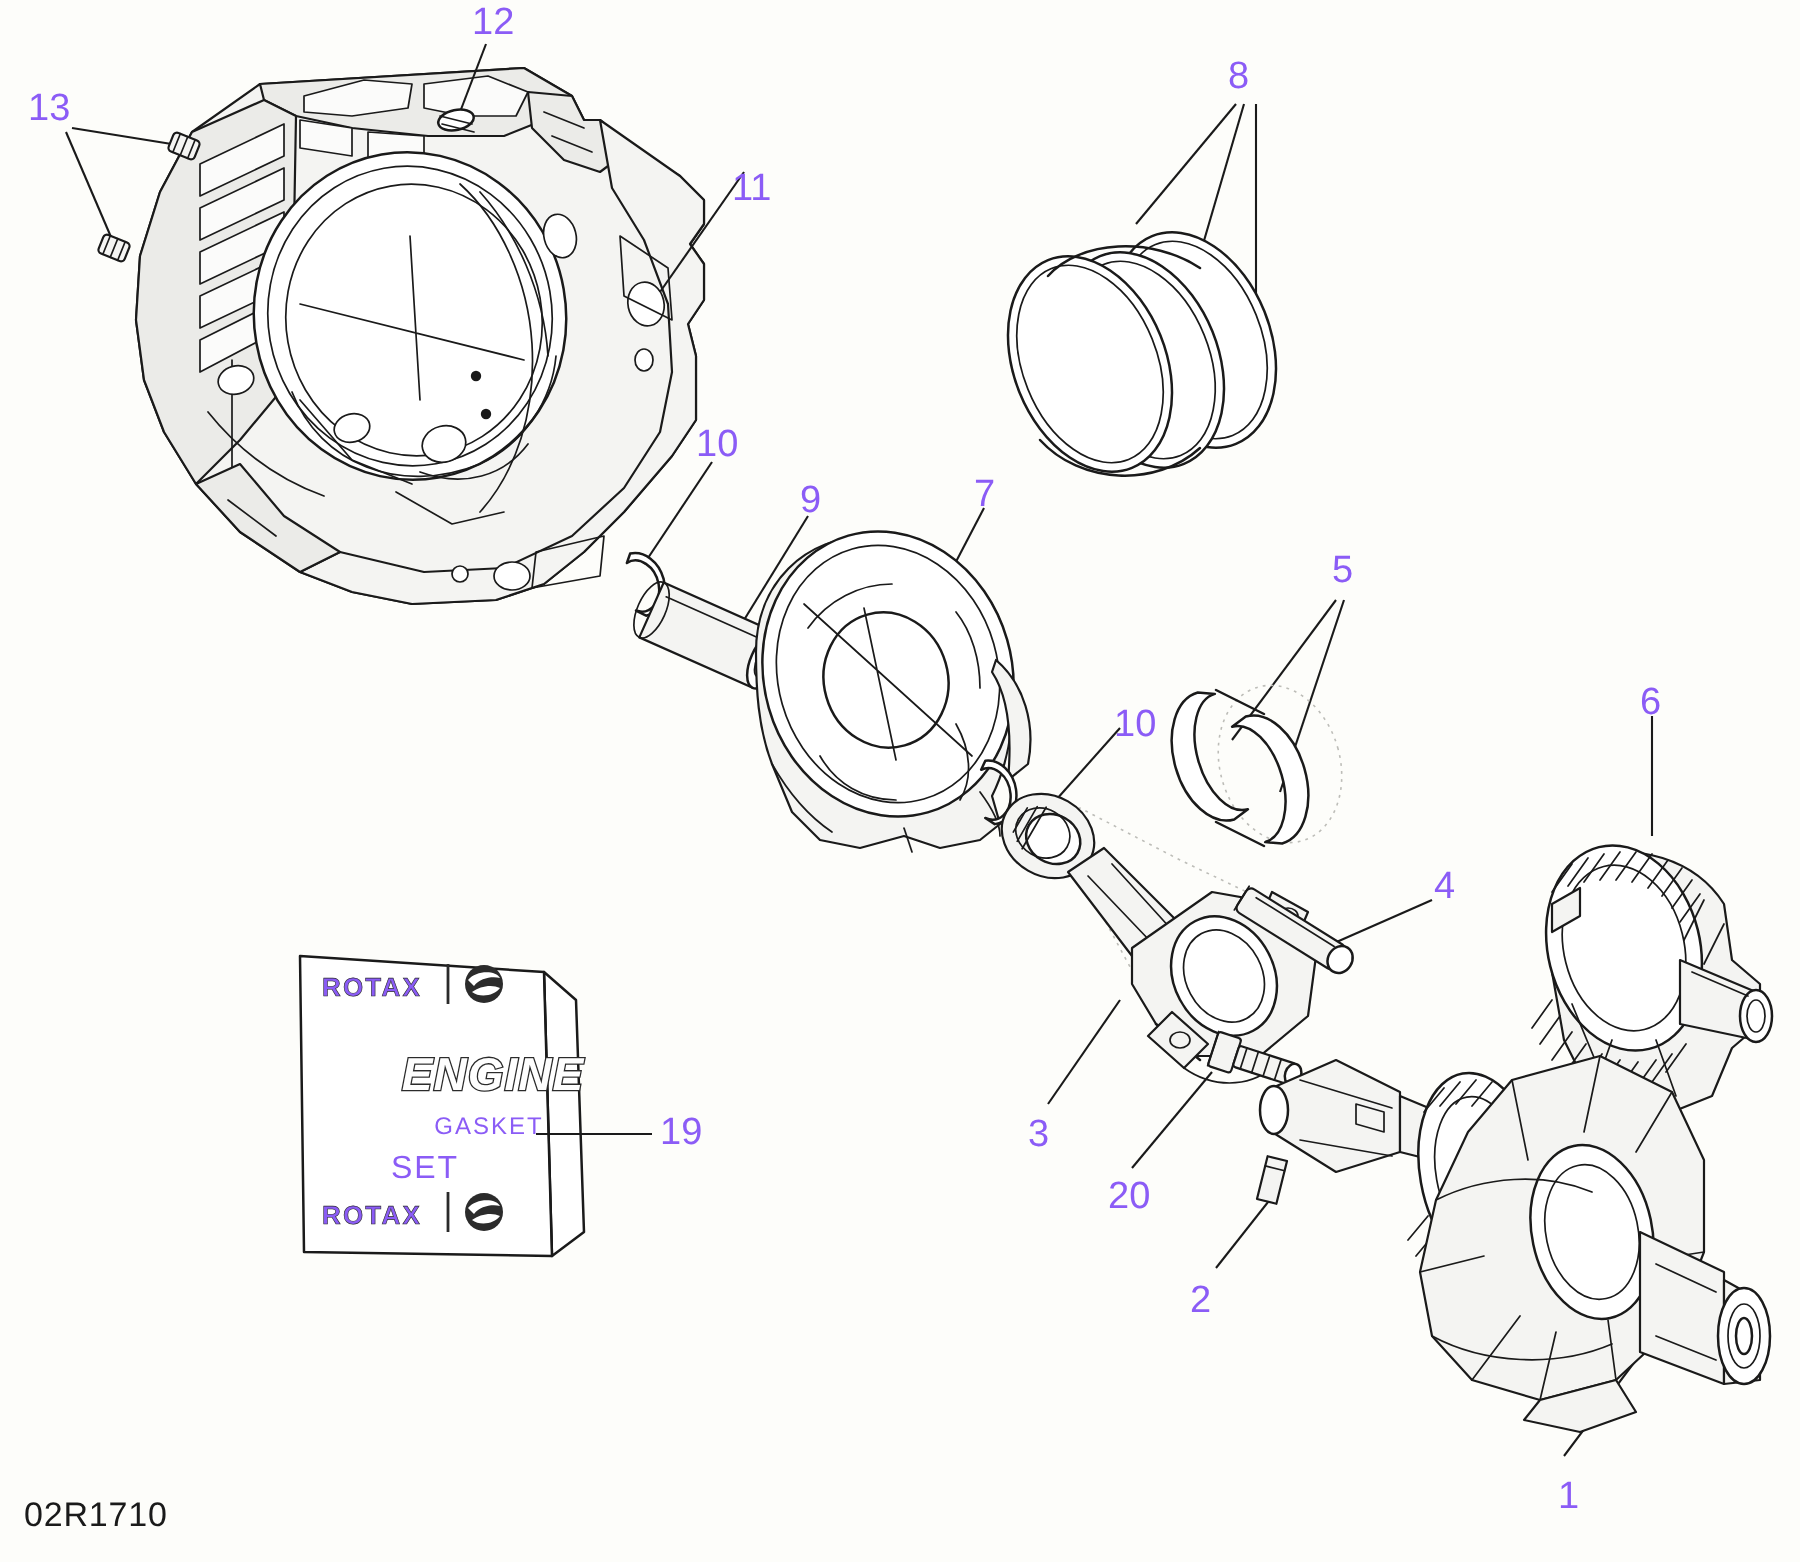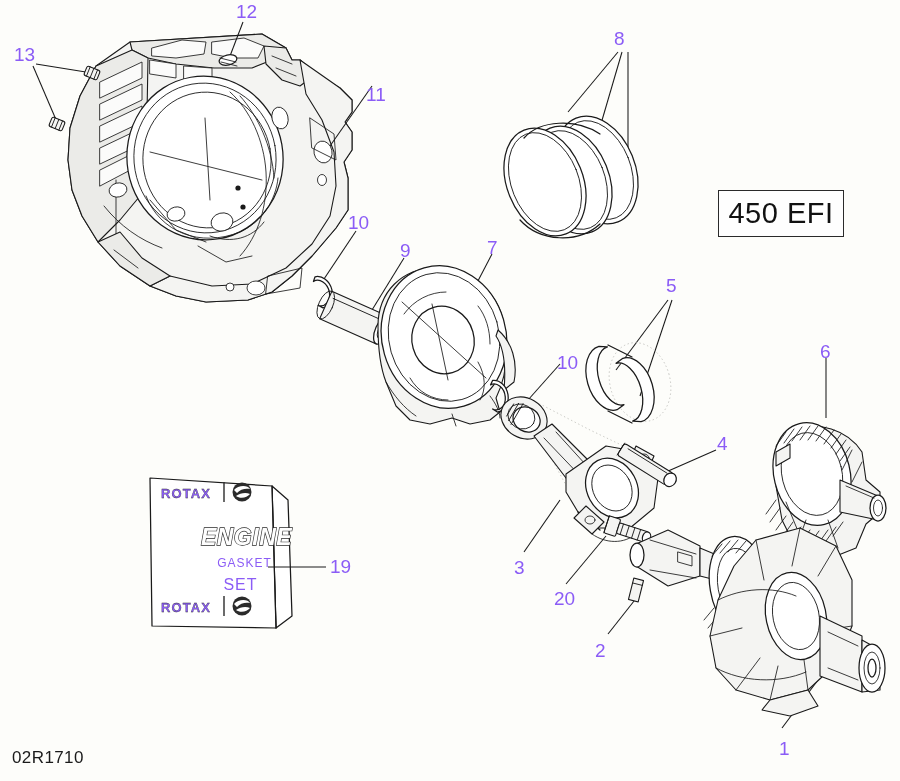--- a/index.html
+++ b/index.html
@@ -47,21 +47,21 @@
     -webkit-text-stroke:0.3px #2b2b2b;
   }
   .gl-engine{
     font-size:23px;font-style:italic;font-weight:bold;letter-spacing:0.5px;
     color:#fefefe;
     -webkit-text-stroke:1.3px #2b2b2b;
     paint-order:stroke fill;
     margin-left:34px;
   }
   .gl-gasket{font-size:12px;letter-spacing:1px;padding-left:32px;}
-  .gl-set{font-size:16px;letter-spacing:1px;margin-left:28px;}
+  .gl-set{font-size:16px;letter-spacing:1px;}
 </style>
 </head>
 <body style="background: rgb(253, 253, 250);">
 
 <div id="stage">
 
   <svg class="layer" viewBox="0 0 900 781">
     <defs>
       <style>
         .st {fill:none;stroke:#1a1a1a;stroke-width:1.25;stroke-linejoin:round;stroke-linecap:round;}
@@ -428,21 +428,20 @@
 
     <div class="gl-text gl-rotax" style="top:122px;left:-14px;width:100px;">ROTAX</div>
     <svg style="position:absolute;left:70px;top:116px;width:40px;height:24px;" viewBox="0 0 40 24">
       <path d="M4,2 L4,22" stroke="#2b2b2b" stroke-width="1.4" fill="none"></path>
       <circle cx="22" cy="12" r="9.5" fill="#2b2b2b"></circle>
       <path d="M14,10 C18,5 28,5 30,9 C26,8 20,9 17,13 Z" fill="#ffffff"></path>
       <path d="M16,16 C20,13 26,12 30,14 C27,18 20,19 16,16 Z" fill="#ffffff"></path>
     </svg>
   </div>
 
-  <div class="badge-box" id="model-badge" style="left:718px;top:190px;width:124px;height:45px;">450 EFI</div>
 
   <div class="figcode" style="left:12px;top:748px;">02R1710</div>
 
   <div id="callout-host">
       <div class="callout" style="left: 14px; top: 45px;">13</div>
       <div class="callout" style="left: 236px; top: 2px;">12</div>
       <div class="callout" style="left: 366px; top: 85px; text-align: center;">11</div>
       <div class="callout" style="left: 614px; top: 29px;">8</div>
       <div class="callout" style="left: 348px; top: 213px;">10</div>
       <div class="callout" style="left: 400px; top: 241px;">9</div>

